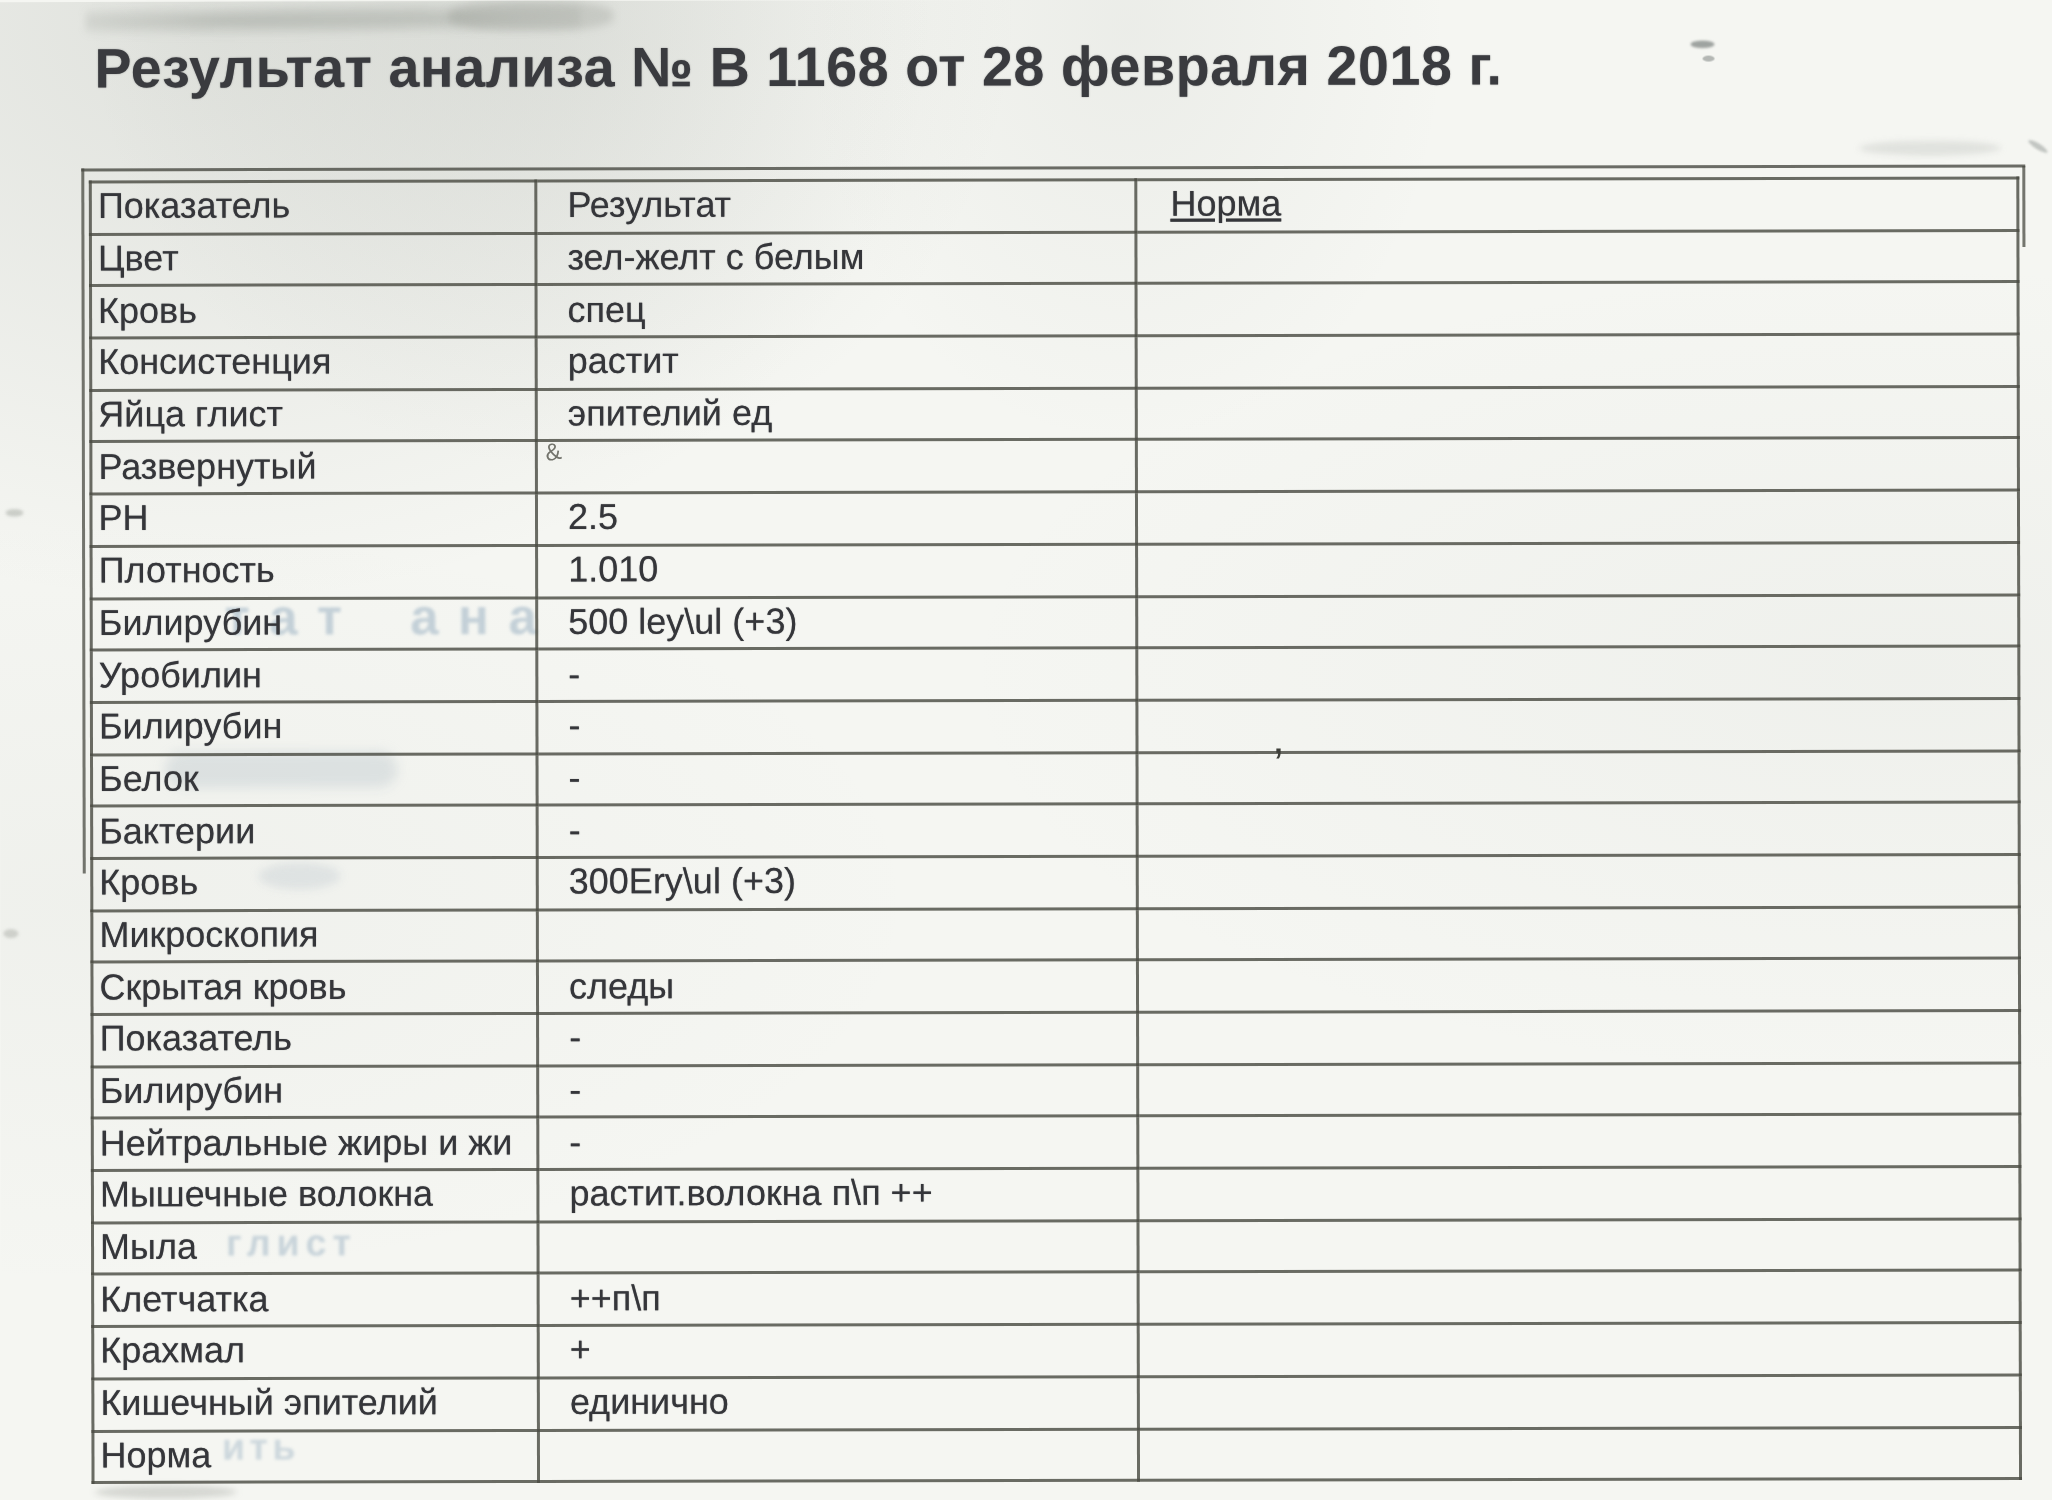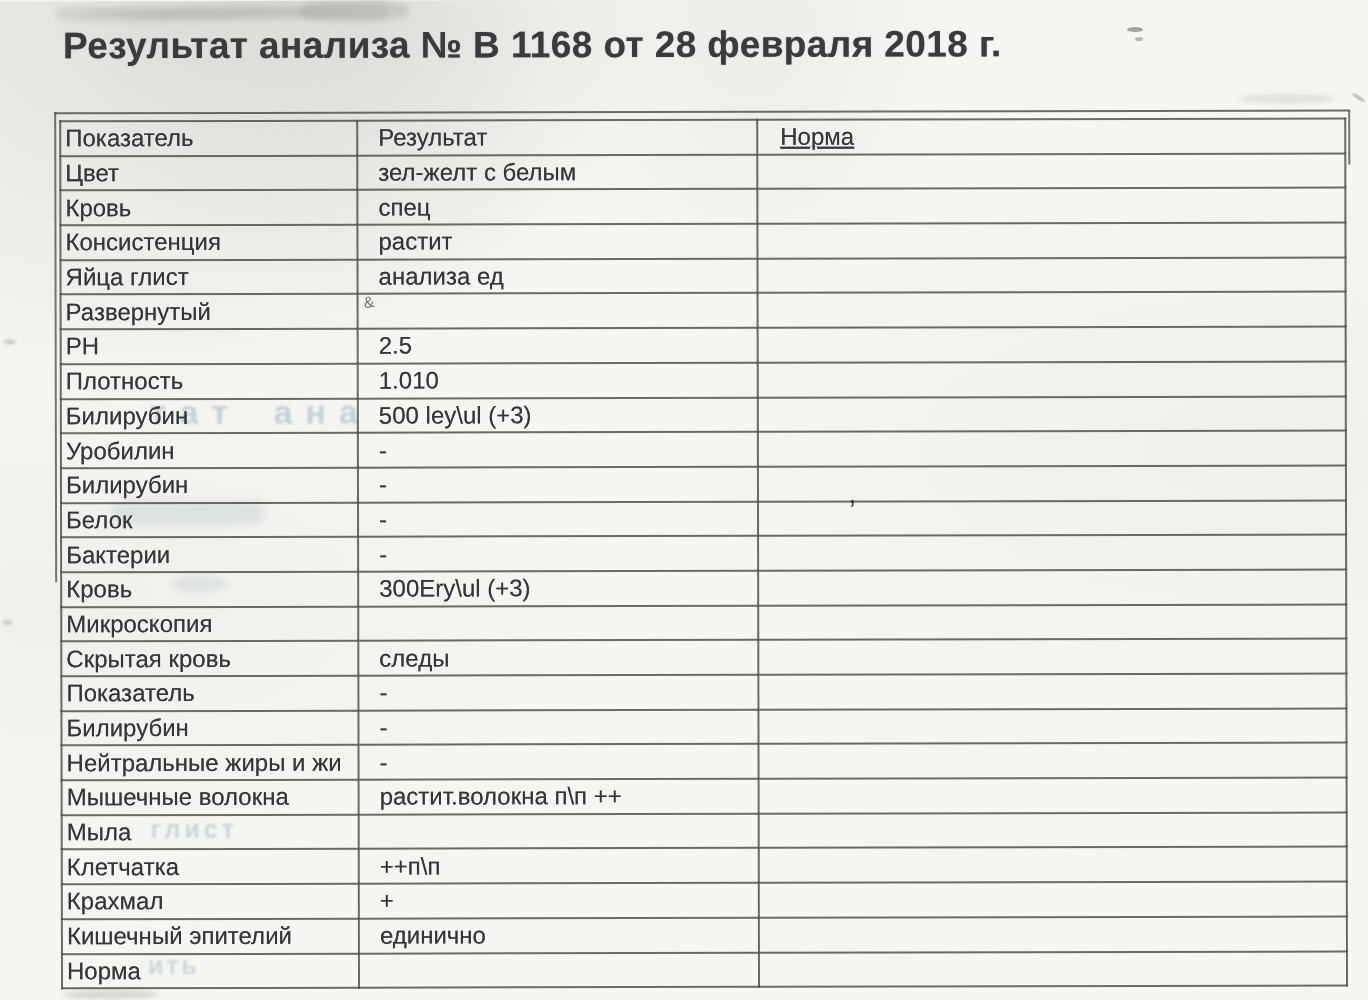--- a/index.html
+++ b/index.html
@@ -131,21 +131,21 @@
             <td>спец</td>
             <td></td>
           </tr>
           <tr>
             <td>Консистенция</td>
             <td>растит</td>
             <td></td>
           </tr>
           <tr>
             <td>Яйца глист</td>
-            <td>анализа ед</td>
+            <td>эпителий ед</td>
             <td></td>
           </tr>
           <tr>
             <td>Развернутый</td>
             <td></td>
             <td></td>
           </tr>
           <tr>
             <td>PH</td>
             <td>2.5</td>

